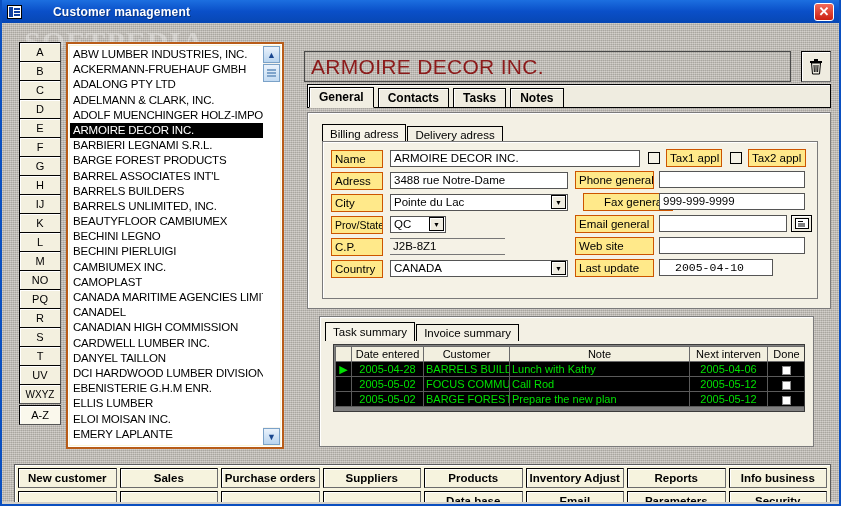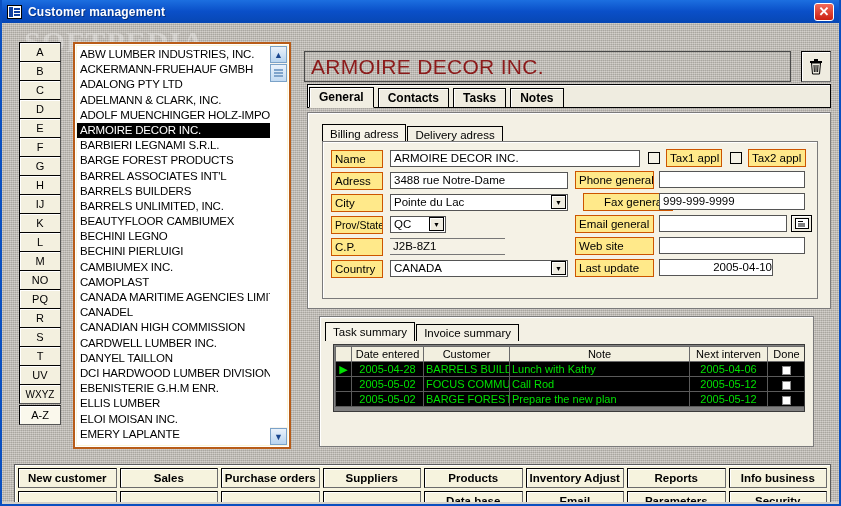--- a/index.html
+++ b/index.html
@@ -19,20 +19,21 @@
     border: 2px solid #0a4fc0;
     border-top: none;
     overflow: hidden;
   }
   .titlebar {
     height: 23px;
     background: linear-gradient(to bottom, #1c6fe0 0%, #0a4fc8 50%, #0747b4 100%);
     display: flex; align-items: center;
     padding: 0 2px 0 5px;
     position: relative;
+    gap: 25px;
   }
   .title-icon {
     width: 15px; height: 14px;
     background: #ffffff;
     border: 1px solid #000;
     margin-right: 6px;
     position: relative;
     flex: 0 0 auto;
   }
   .title-icon::before {
@@ -102,21 +103,21 @@
     font-family: "Liberation Sans", sans-serif;
   }
   .alpha-btn.wide-label { font-size: 10px; }
   .alpha-btn.az {
     margin-top: 2px;
     background: #faf8ec;
   }
 
   
   .list-frame {
-    position: absolute; left: 71px; top: 19px;
+    position: absolute; left: 64px; top: 19px;
     width: 218px; height: 407px;
     background: #ffffff;
     border: 2px solid #b85c18;
     padding: 1px;
   }
   .list-inner {
     position: relative;
     width: 100%; height: 100%;
     background: #ffffff;
     border: 1px solid #fdf6d8;
@@ -299,21 +300,21 @@
   .fld-input.flat {
     background: #f5f2e6;
     border: none;
     border-top: 1px solid #777;
     border-bottom: 1px solid #777;
   }
   .fld-input.boxed {
     border: 1px solid #555;
     background: #ffffff;
   }
-  .fld-input.center { text-align: right; padding-left: 8px; }
+  .fld-input.center { text-align: left; padding-left: 15px; font-family: Liberation Mono, monospace; }
   .combo-arrow {
     position: absolute;
     width: 15px; height: 14px;
     background: #efece0;
     border: 1px solid #000;
     box-shadow: inset 1px 1px 0 #ffffff;
     display: flex; align-items: center; justify-content: center;
     font-size: 7px; color: #000;
     cursor: pointer;
   }

